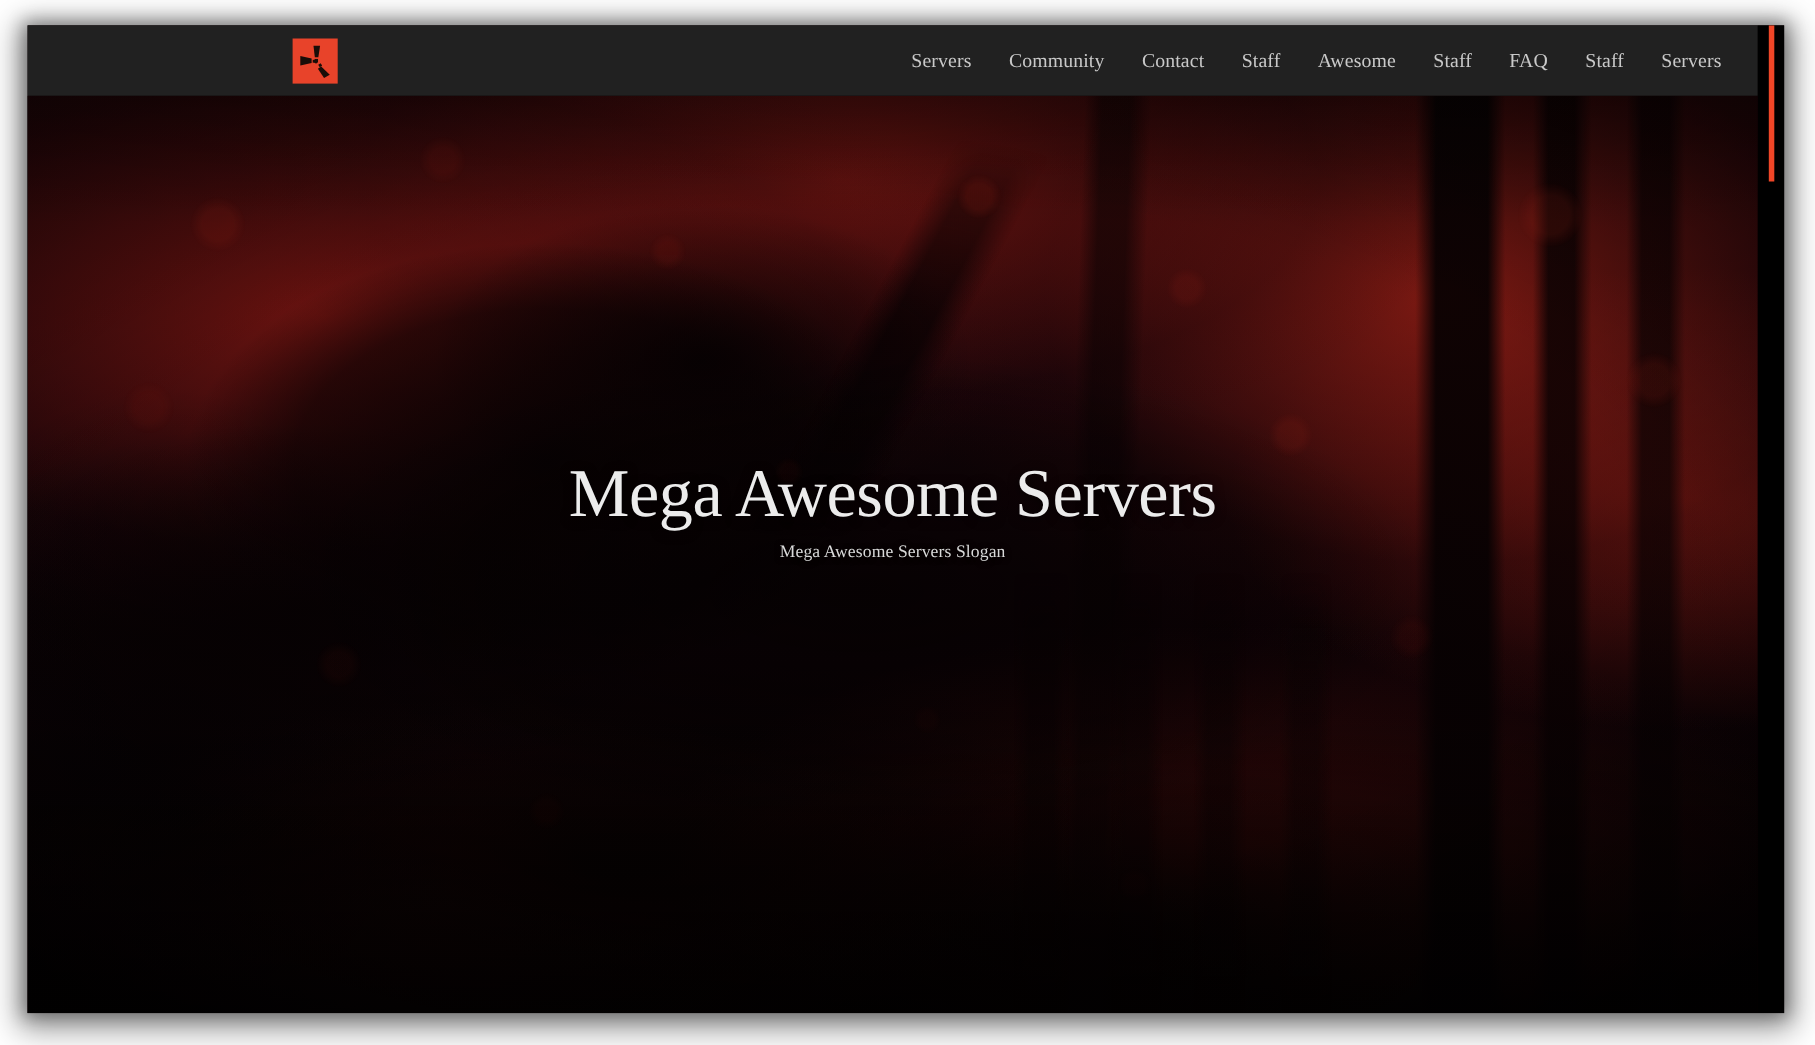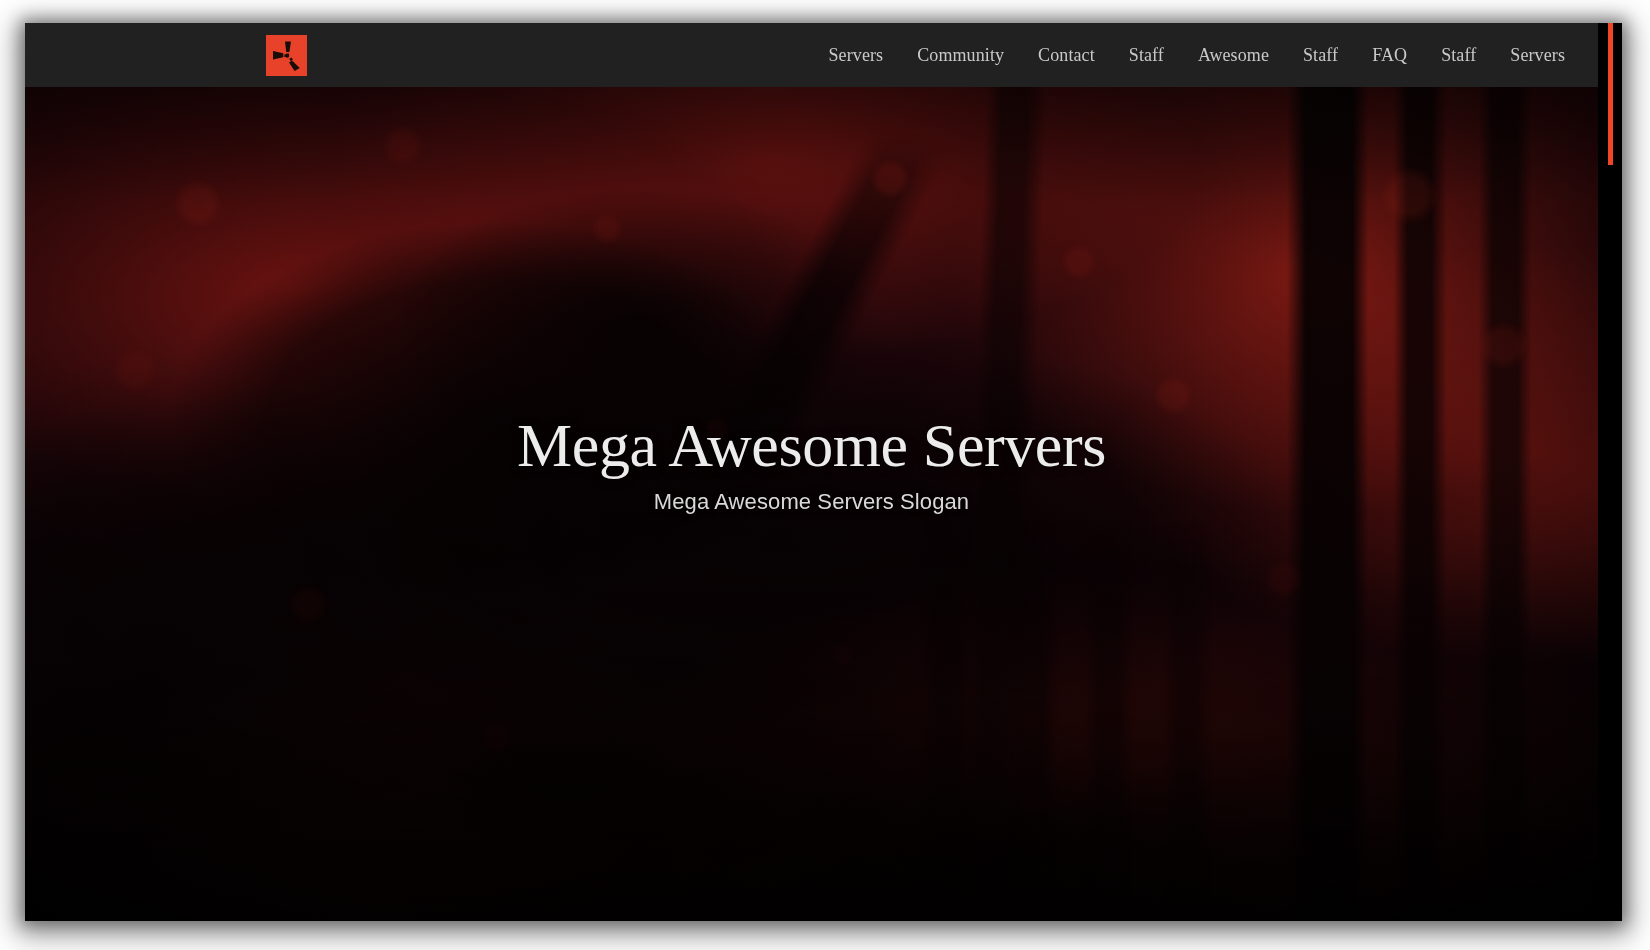--- a/index.html
+++ b/index.html
@@ -150,22 +150,22 @@
     font-size:62px;
     font-weight:400;
     color:#ececec;
     letter-spacing:-0.4px;
     line-height:1.04;
     text-shadow:0 2px 10px rgba(0,0,0,0.7);
     white-space:nowrap;
   }
   #hero-subtitle{
     margin-top:12px;
-    font-family:Liberation Sans, sans-serif;
-    font-size:22px;
+    font-family:Liberation Serif, serif;
+    font-size:16px;
     font-weight:400;
     color:#d9d9d9;
     letter-spacing:0.1px;
     text-shadow:0 1px 6px rgba(0,0,0,0.75);
     white-space:nowrap;
   }
 
   
   #scrollbar-track{
     position:absolute;

